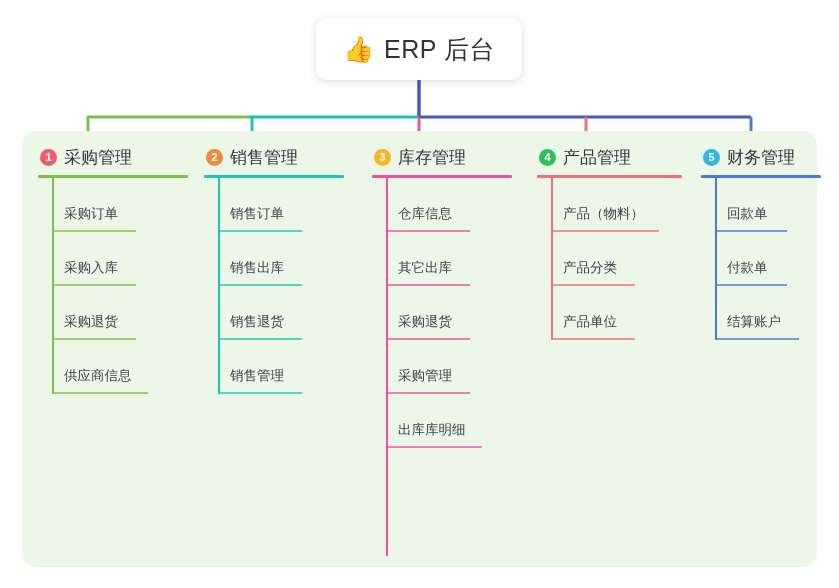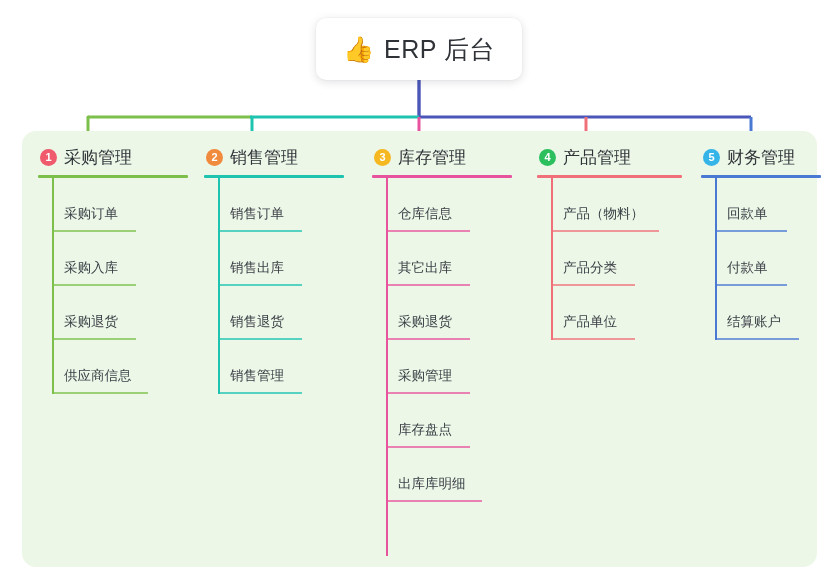--- a/index.html
+++ b/index.html
@@ -184,24 +184,20 @@
           </div>
           <div class="child">
             <span class="child-label">采购退货</span>
             <div class="child-underline" style="background: rgb(232, 83, 158); opacity: 0.72; width: 84px;"></div>
           </div>
           <div class="child">
             <span class="child-label">采购管理</span>
             <div class="child-underline" style="background: rgb(232, 83, 158); opacity: 0.72; width: 84px;"></div>
           </div>
           <div class="child">
-            <span class="child-label">库存盘点</span>
-            <div class="child-underline" style="background: rgb(232, 83, 158); opacity: 0.72; width: 84px;"></div>
-          </div>
-          <div class="child">
             <span class="child-label">出库库明细</span>
             <div class="child-underline" style="background: rgb(232, 83, 158); opacity: 0.72; width: 96px;"></div>
           </div>
         </div>
       </div>
       <div class="column" style="left: 537px; width: 145px;">
         <div class="col-head">
           <span class="badge" style="background: rgb(43, 191, 94);">4</span>
           <span class="col-title">产品管理</span>
         </div>

